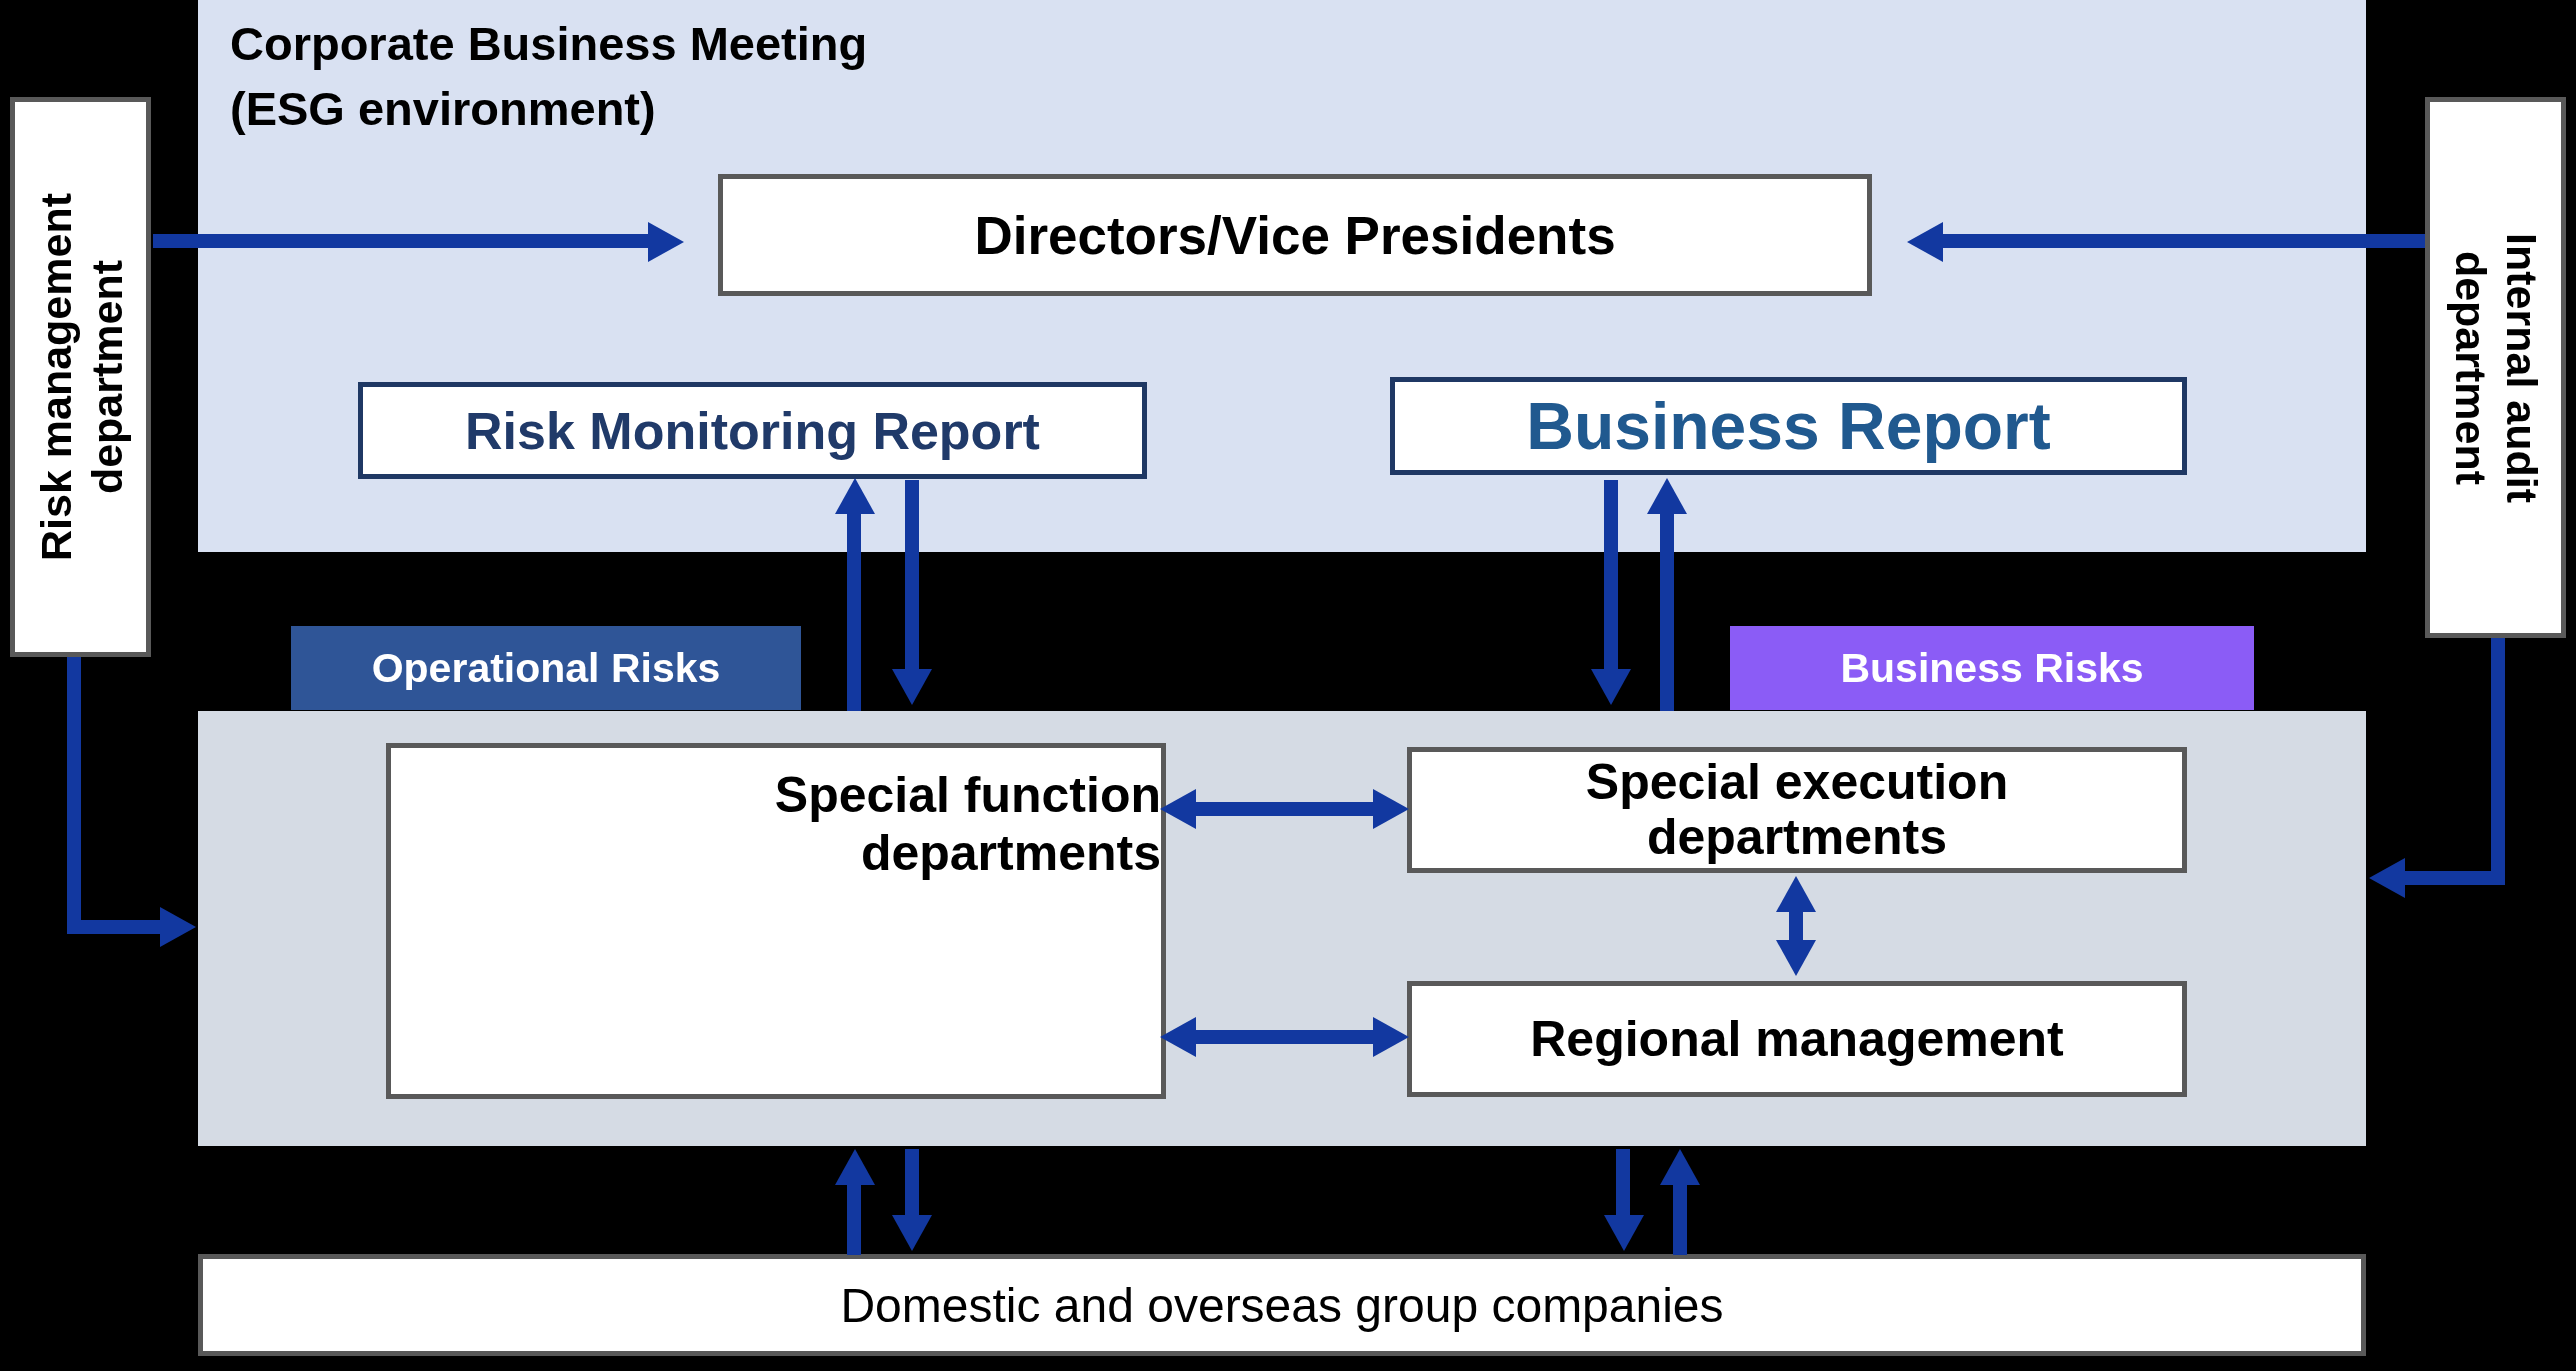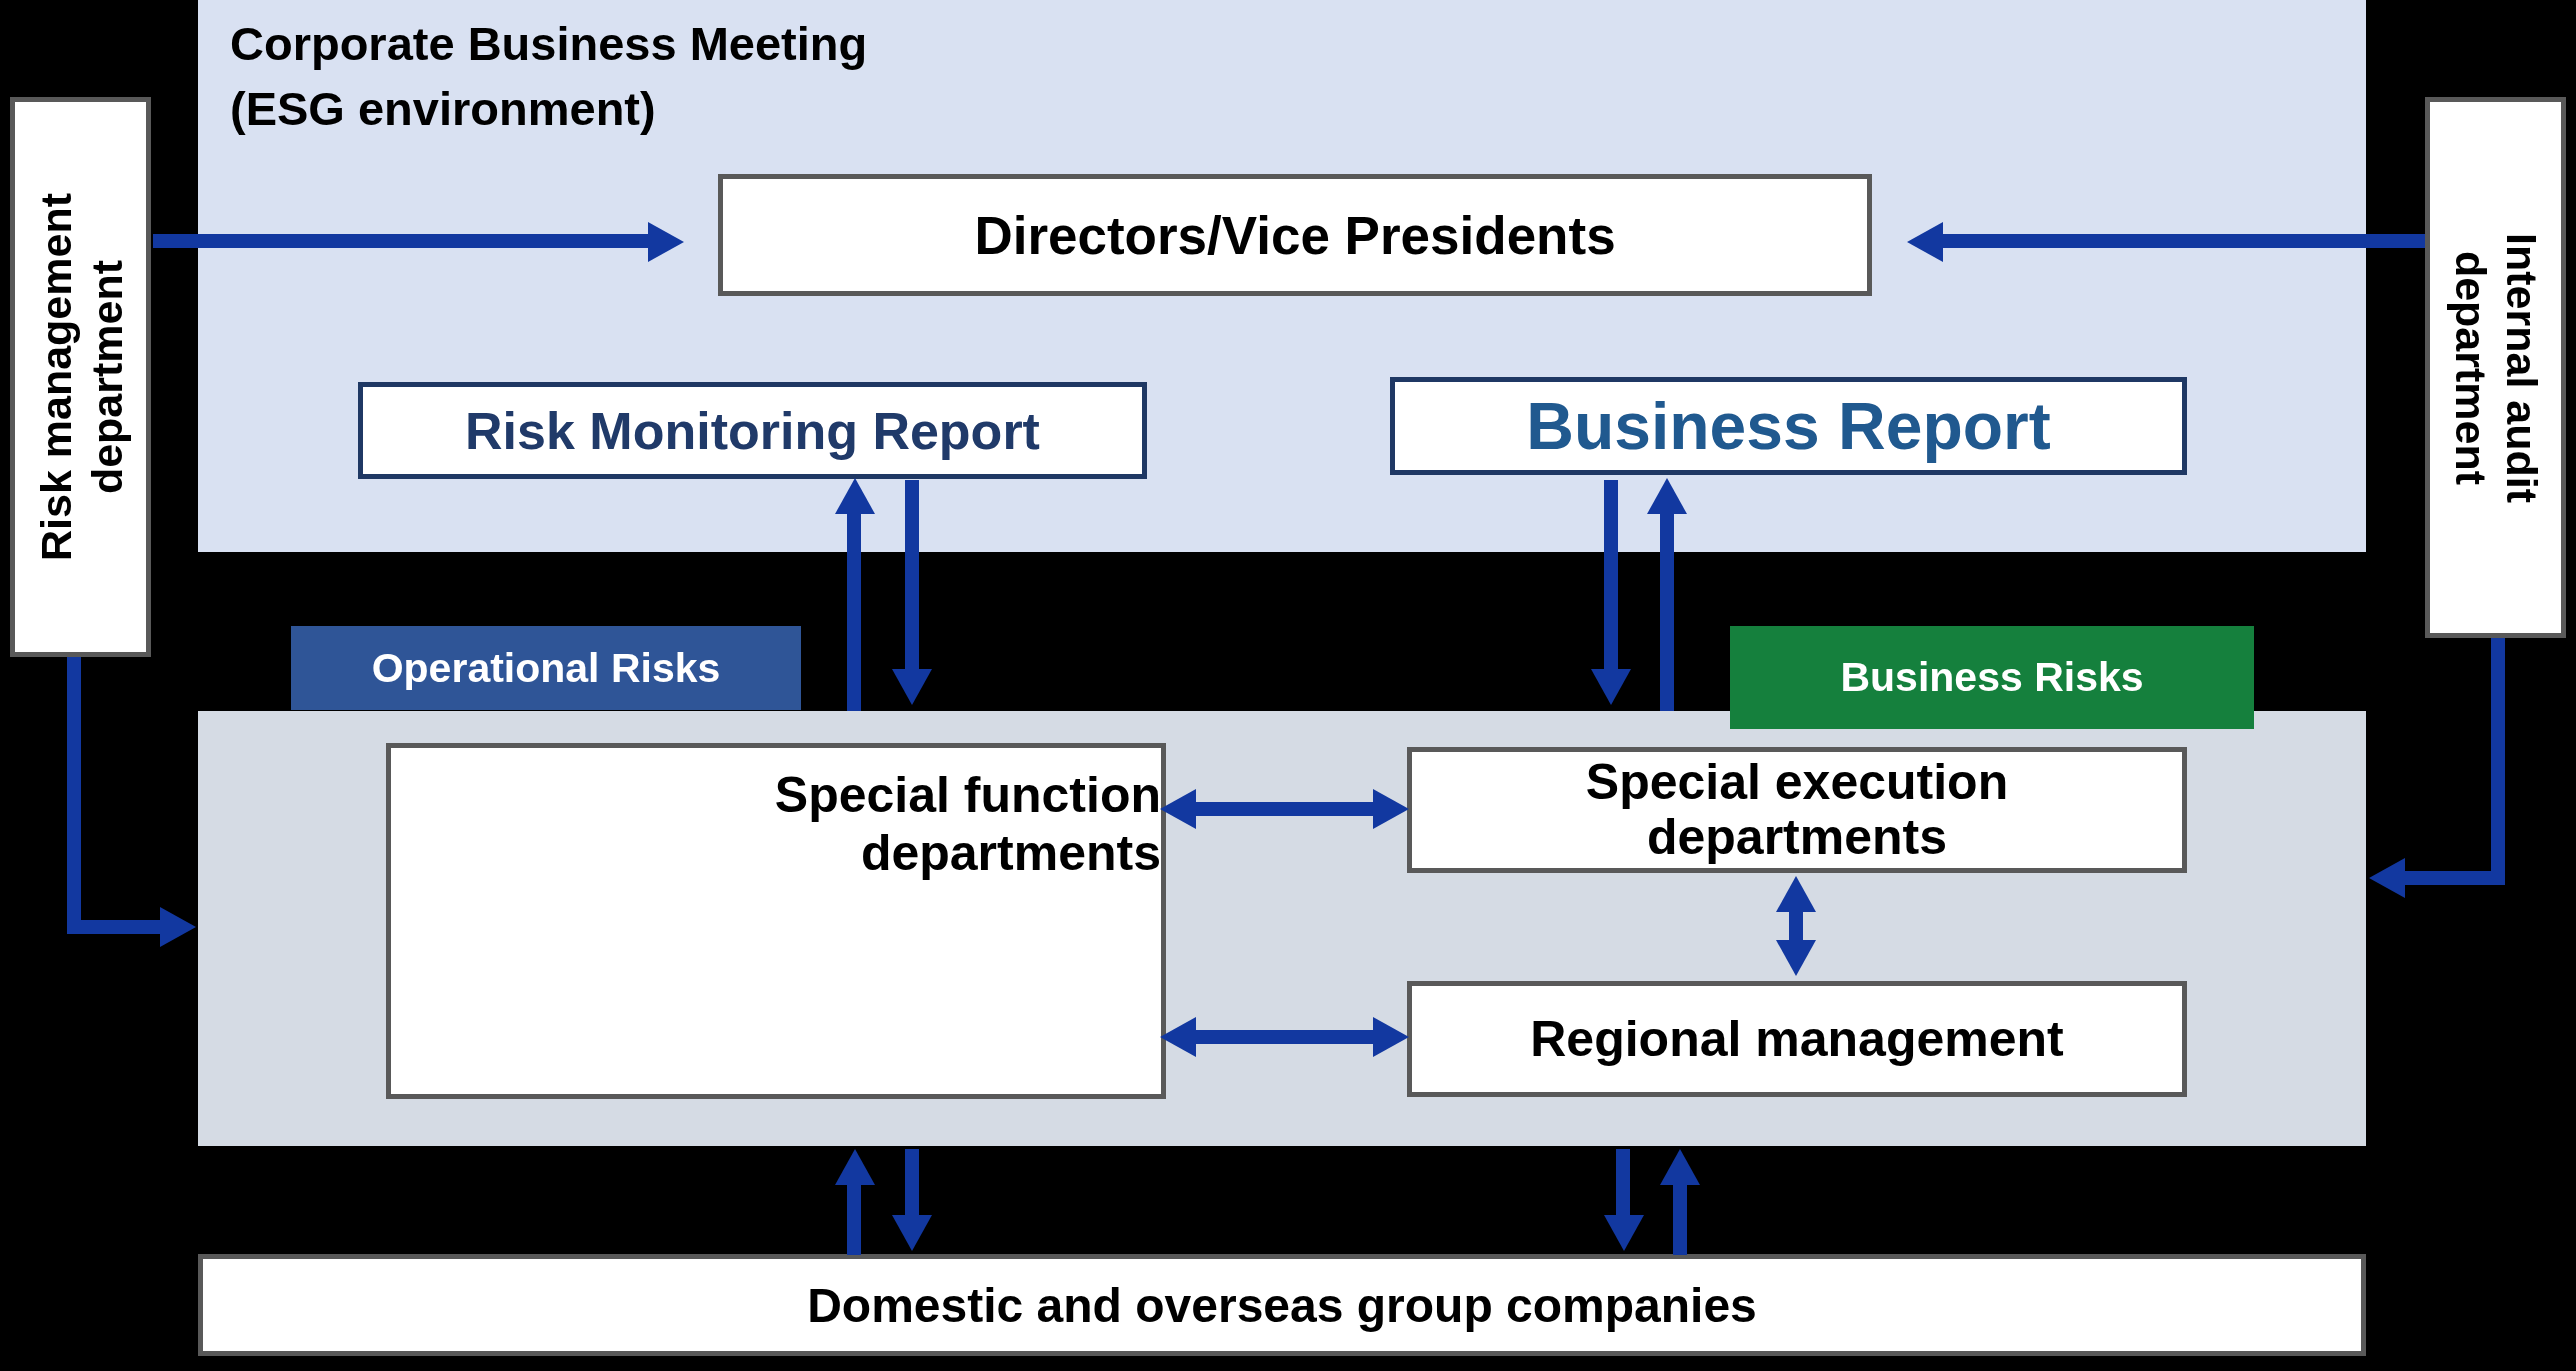--- a/index.html
+++ b/index.html
@@ -18,32 +18,32 @@
         box-sizing:border-box;color:#000;}
   .directors{left:718px;top:174px;width:1154px;height:122px;
              font-size:53px;font-weight:bold;}
   .report{background:#fff;border:5.2px solid #1F3864;font-weight:bold;}
   .rmr{left:358px;top:382px;width:789px;height:97px;font-size:52px;color:#203A69;}
   .brep{left:1390px;top:377px;width:797px;height:98px;font-size:66px;color:#20598F;}
 
   .risklabel{position:absolute;display:flex;align-items:center;justify-content:center;
              color:#fff;font-weight:bold;font-size:41px;text-align:center;margin-top:46px;}
   .oprisk{left:291px;top:580px;width:510px;height:84px;background:#2F5597;}
-  .busrisk{left:1730px;top:580px;width:524px;height:103px;background:#15803d;}
+  .busrisk{left:1730px;top:580px;width:524px;height:84px;background:#8b5cf6;}
 
   .special{left:386px;top:743px;width:780px;height:356px;display:block;}
   .special .hd{margin-top:19px;font-size:50px;font-weight:bold;line-height:1.15;text-align:right;padding-left:42px;}
   .envbox{position:absolute;left:497px;top:916px;width:550px;height:127px;
           background:#fff;border:3.4px solid #4a4a4a;box-sizing:border-box;
           display:flex;align-items:center;justify-content:center;text-align:center;
           font-size:35px;line-height:1.2;color:#000;}
   .busexec{left:1407px;top:747px;width:780px;height:126px;font-size:50px;
            font-weight:bold;line-height:1.1;}
   .regional{left:1407px;top:981px;width:780px;height:116px;font-size:50px;font-weight:bold;}
-  .bottombox{left:198px;top:1254px;width:2168px;height:102px;font-size:48px;font-weight:bold;}
+  .bottombox{left:198px;top:1254px;width:2168px;height:102px;font-size:48px;font-weight:normal;}
 
   .vertbox{position:absolute;background:#fff;border:5.2px solid #595959;box-sizing:border-box;}
   .vertbox .rot{position:absolute;left:50%;top:50%;display:flex;align-items:center;
                 justify-content:center;text-align:center;color:#000;font-weight:bold;
                 font-size:43px;line-height:1.18;}
   .leftdept{left:10.3px;top:97px;width:141px;height:560px;}
   .leftdept .rot{width:560px;height:141px;transform:translate(-50%,-50%) rotate(-90deg);}
   .rightdept{left:2425px;top:97px;width:141px;height:541px;}
   .rightdept .rot{width:541px;height:141px;transform:translate(-50%,-50%) rotate(90deg);}
 

